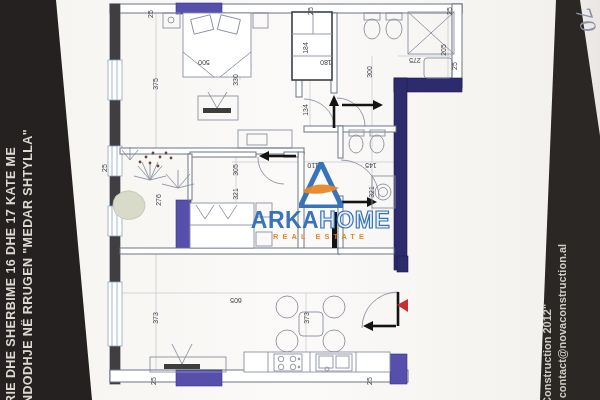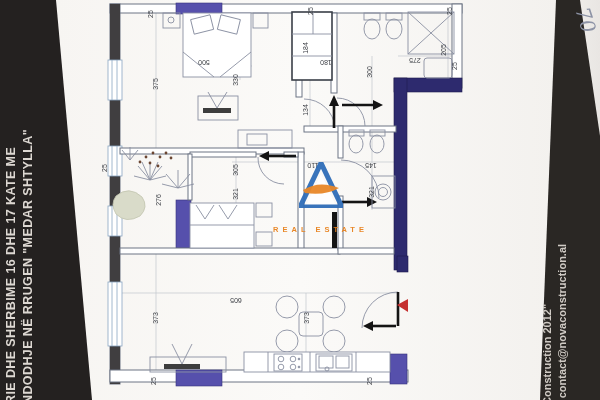--- a/index.html
+++ b/index.html
@@ -16,21 +16,21 @@
   .bl-text{left:-125px;top:232px;width:300px;height:44px;font-size:12.5px;line-height:17px;letter-spacing:.4px;}
   .br-text{left:430px;top:255px;width:260px;height:40px;font-size:11px;line-height:15px;color:#cfcac4;}
   .handwriting{position:absolute;left:573px;top:8px;transform:rotate(72deg);
     font-size:20px;color:#8d93a6;font-style:italic;font-family:"DejaVu Serif",serif;}
   
   .watermark{position:absolute;left:238px;top:162px;width:165px;text-align:center;opacity:.95;z-index:5;pointer-events:none;}
   .wm-logo{display:block;margin:0 auto 1px auto;}
   .wm-word{font-size:23px;font-weight:800;letter-spacing:.5px;line-height:22px;}
   .wm-arka{color:#2f6db8;}
   .wm-home{color:#e9f1f9;-webkit-text-stroke:1.2px #2f6db8;}
-  .wm-tag{font-size:7.5px;letter-spacing:4px;color:#e8821e;font-weight:bold;margin-top:17px;}
+  .wm-tag{font-size:7.5px;letter-spacing:4px;color:#e8821e;font-weight:bold;margin-top:1px;}
   
   svg.plan{position:absolute;left:0;top:0;z-index:1;}
   .thin{stroke:#8a90a2;stroke-width:.9;fill:none;}
   .wall{fill:#ffffff;stroke:#6d7484;stroke-width:1;}
   .darkwall{fill:#403e40;stroke:none;}
   .win{fill:#ffffff;stroke:#8aa6c2;stroke-width:.8;}
   .navy{fill:#2d2a6e;stroke:#1e1b4e;stroke-width:.6;}
   .purple{fill:#5650ac;stroke:#38337c;stroke-width:.6;}
   .bold{stroke:#3a3f48;stroke-width:1.6;fill:#ffffff;}
   .chain{stroke:#c2c5cd;stroke-width:.7;fill:none;}
@@ -255,20 +255,23 @@
       <text class="dim" transform="translate(372,381) rotate(-90)">25</text>
     </g>
   </svg>
 
   <div class="watermark">
     <svg class="wm-logo" width="44" height="46" viewBox="0 0 44 46">
       <polygon points="22,1 43,45 1,45" fill="none" stroke="#2f6db8" stroke-width="5"></polygon>
       <polygon points="22,12 36,42 8,42" fill="#ffffff" stroke="none"></polygon>
       <path d="M4,28 Q20,18 40,26 Q26,34 6,31 Z" fill="#e8821e" opacity=".95"></path>
     </svg>
+    <div class="wm-word">
+      <span class="wm-arka">ARKA</span><span class="wm-home">HOME</span>
+    </div>
     <div class="wm-tag">REAL ESTATE</div>
   </div>
 
   <div class="band band-left">
     <div class="band-text bl-text">
       <div>RIE DHE SHERBIME 16 DHE 17 KATE ME</div>
       <div>NDODHJE NË RRUGEN "MEDAR SHTYLLA"</div>
     </div>
   </div>
 

